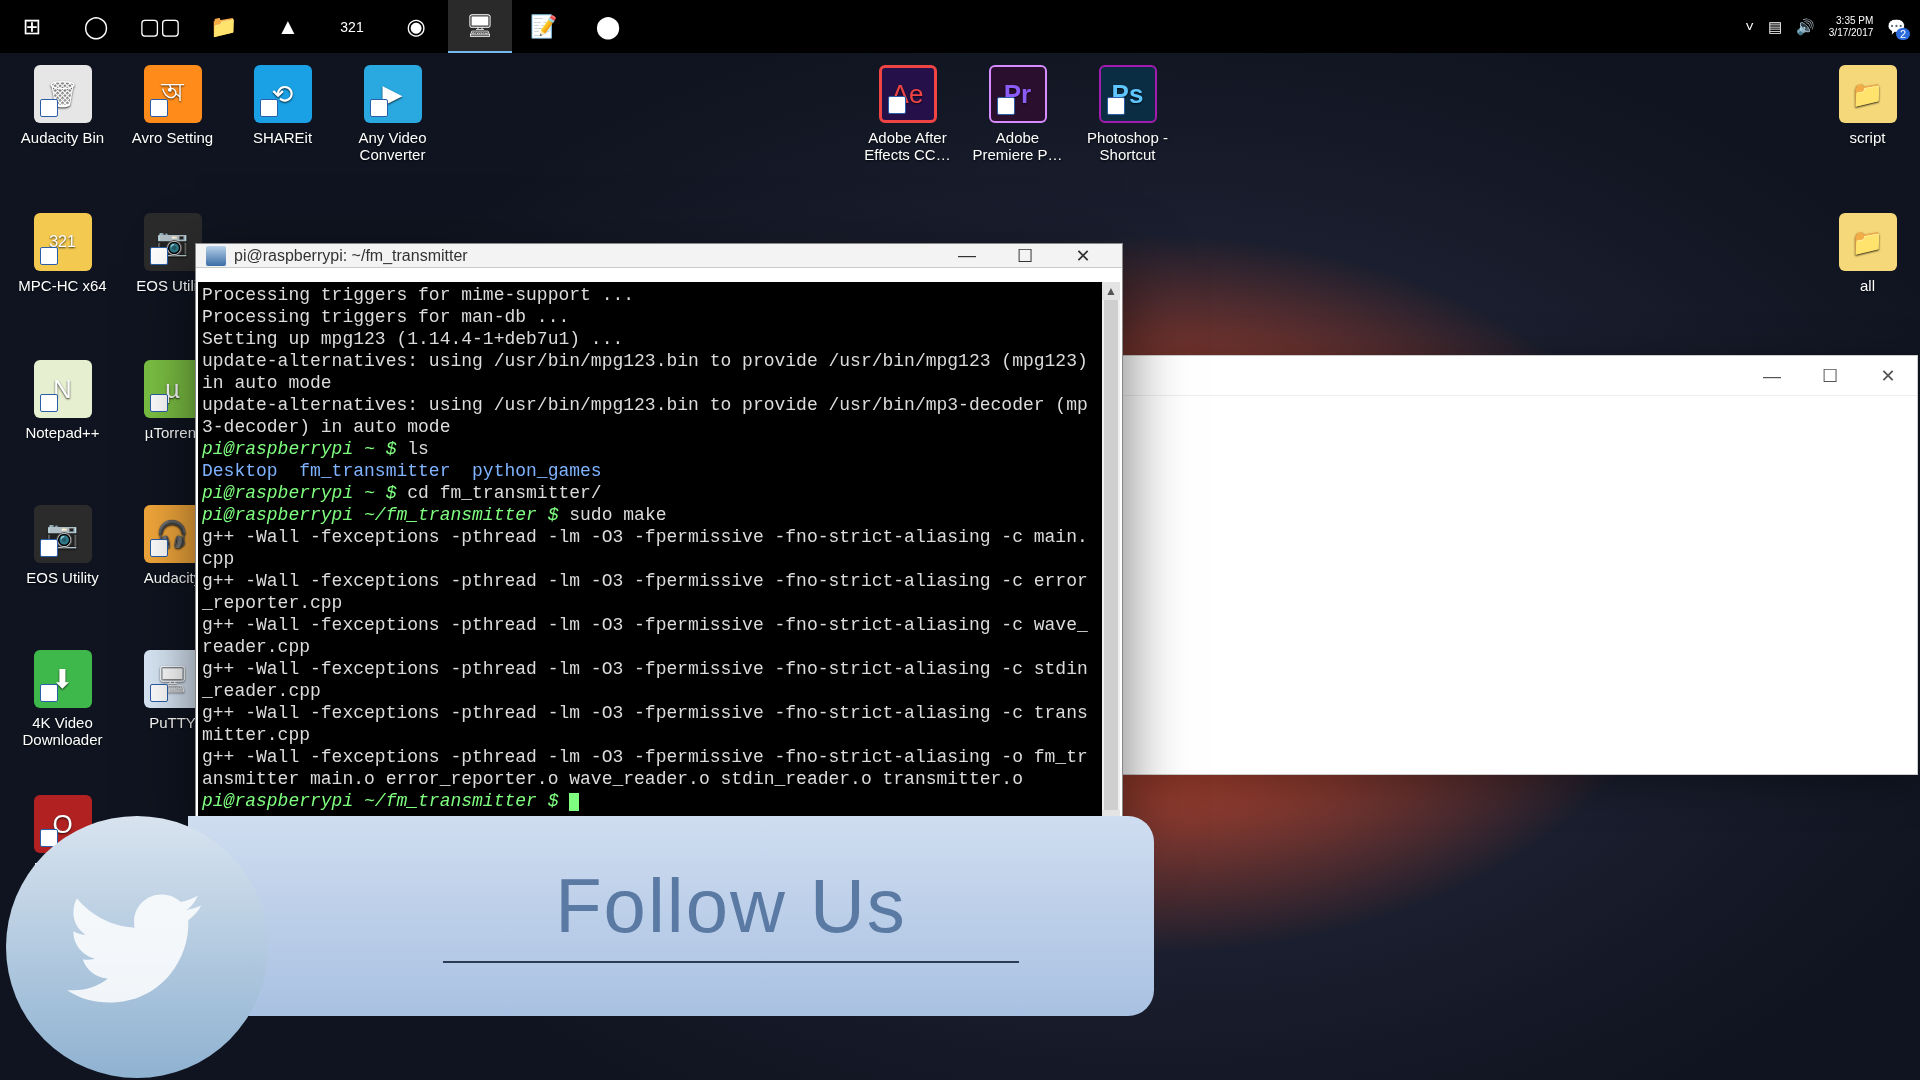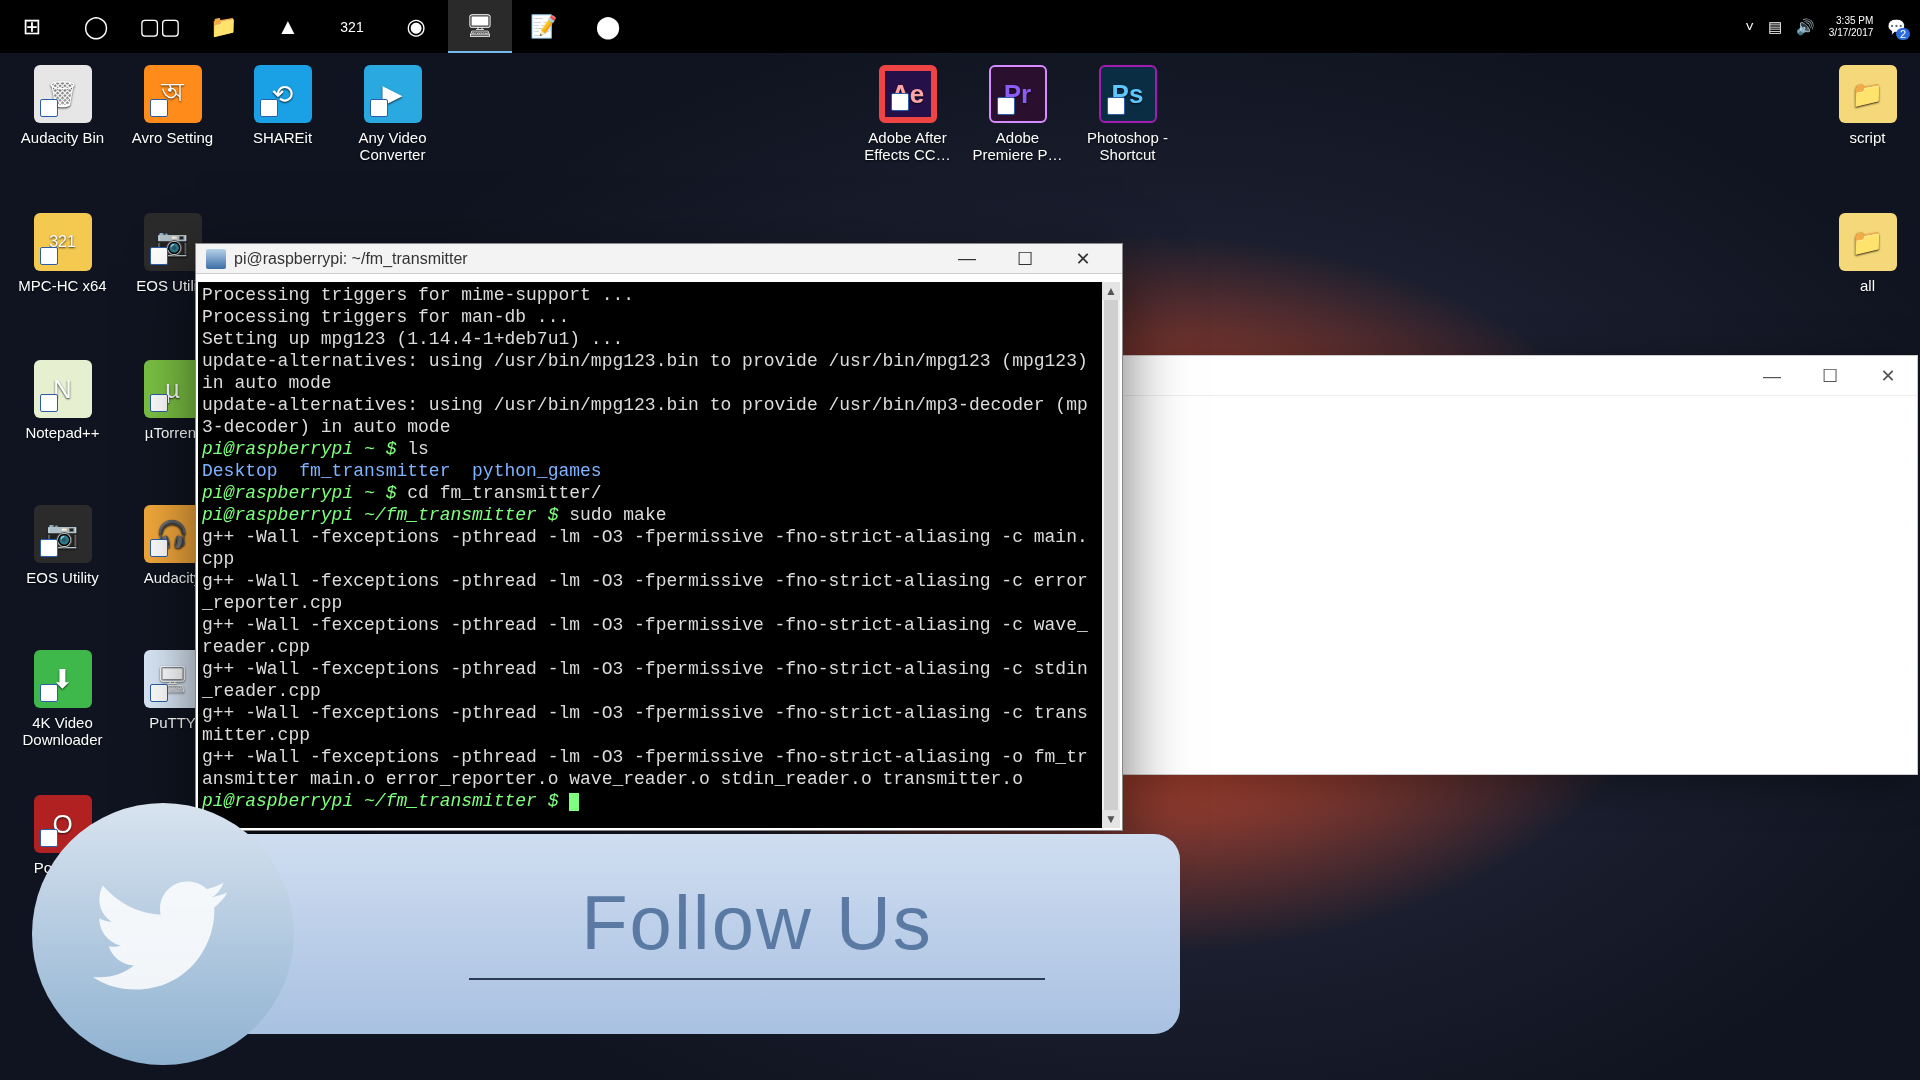--- a/index.html
+++ b/index.html
@@ -48,21 +48,21 @@
 .notepad-window .np-title { height:40px; background:#fff; border-bottom:1px solid #eee; }
 .notepad-window .np-ctrls { position:absolute; top:0; right:0; display:flex; }
 .notepad-window .np-ctrls div { width:58px; height:40px; display:flex; align-items:center; justify-content:center; color:#555; font-size:18px; }
 .notepad-window .np-body { padding:18px 12px; font-family:Consolas,monospace; font-size:40px; white-space:nowrap; overflow:hidden; }
 
 .putty {
   position:absolute; left:195px; top:243px; width:928px; height:588px;
   background:#fff; border:1px solid #888; box-shadow:0 20px 60px rgba(0,0,0,.55);
 }
 .putty .titlebar {
-  height:30px; background:#f3f3f3; color:#333; display:flex; align-items:center;
+  height:24px; background:#f3f3f3; color:#333; display:flex; align-items:center;
   padding:0 10px; font-size:16px; border-bottom:1px solid #ccc;
 }
 .putty .titlebar .picon { width:20px; height:20px; background:linear-gradient(#b7d1ea,#3b6ea5); border-radius:2px; margin-right:8px; }
 .putty .winctrls { margin-left:auto; display:flex; }
 .putty .winctrls div { width:58px; height:38px; display:flex; align-items:center; justify-content:center; font-size:18px; color:#333; }
 .term {
   position:absolute; top:38px; left:2px; right:20px; bottom:2px;
   background:#000; font-family:"Courier New",monospace; font-size:18px; line-height:22px;
   padding:2px 4px; overflow:hidden; white-space:pre-wrap; word-break:break-all;
 }
@@ -70,22 +70,22 @@
 .term .prompt { color:#7fff7f;font-style:italic; }
 .term .dir { color:#7fb2ff; }
 .term .cursor { display:inline-block; width:10px; height:18px; background:#7fff7f; vertical-align:text-bottom; }
 .scrollbar { position:absolute; top:38px; right:2px; bottom:2px; width:18px; background:#f0f0f0; }
 .scroll-up,.scroll-down { height:18px; background:#e4e4e4; color:#555; text-align:center; font-size:12px; line-height:18px; }
 .scroll-down { position:absolute; bottom:0; left:0; right:0; }
 .scroll-thumb { position:absolute; left:2px; right:2px; top:18px; bottom:18px; background:#cfcfcf; }
 
 
 .banner {
-  position:absolute; left:32px; top:816px; width:1148px; height:235px;
-  display:flex; align-items:center;
+  position:absolute; left:6px; top:816px; width:1148px; height:235px;
+  display:flex; align-items:flex-start;
 }
 .banner .circle {
   width:262px; height:262px; border-radius:50%;
   background:linear-gradient(180deg,#d8e3ef 0%, #8fb2d1 100%);
   display:flex; align-items:center; justify-content:center;
   position:relative; z-index:2;
 }
 .banner .circle svg { width:140px; height:140px; opacity:.85; }
 .banner .bar {
   margin-left:-80px; height:200px; flex:1;
@@ -172,21 +172,21 @@
     </div>
     <div class="icon-cell" style="left: 120px; top: 650px;">
       <div class="ibox shortcut" style="background:#d9e7f6;font-size:26px">🖥</div>
       <div>PuTTY</div>
     </div>
     <div class="icon-cell" style="left: 10px; top: 795px;">
       <div class="ibox shortcut" style="background:#b12121;font-size:26px">O</div>
       <div>Power…</div>
     </div>
     <div class="icon-cell" style="left: 855px; top: 65px;">
-      <div class="ibox shortcut" style="background:#26104a;border:6px solid #ef4444;color:#fca5a5;font-weight:bold">Ae</div>
+      <div class="ibox shortcut" style="background:#26104a;border:3px solid #ef4444;color:#ef4444;font-weight:normal">Ae</div>
       <div>Adobe After Effects CC…</div>
     </div>
     <div class="icon-cell" style="left: 965px; top: 65px;">
       <div class="ibox shortcut" style="background:#2b0f2f;border:2px solid #d78bff;color:#8b5cf6;font-weight:bold">Pr</div>
       <div>Adobe Premiere P…</div>
     </div>
     <div class="icon-cell" style="left: 1075px; top: 65px;">
       <div class="ibox shortcut" style="background:#0a2d44;border:2px solid #a21caf;color:#5ec6ff;font-weight:bold">Ps</div>
       <div>Photoshop - Shortcut</div>
     </div>

